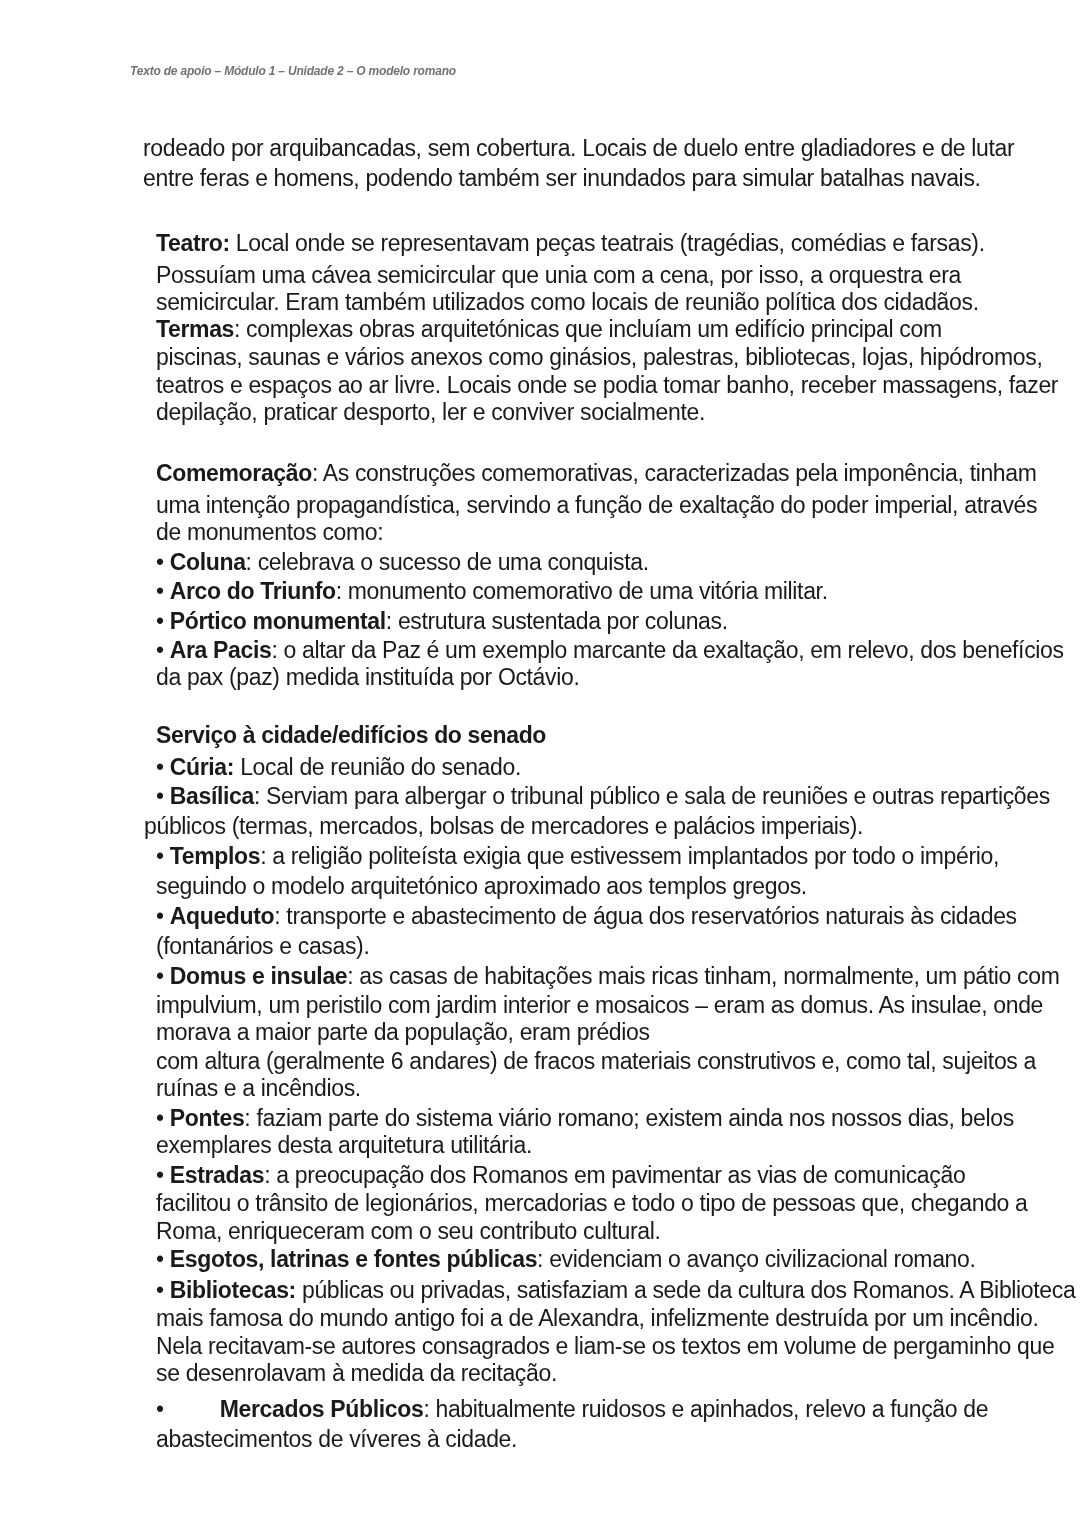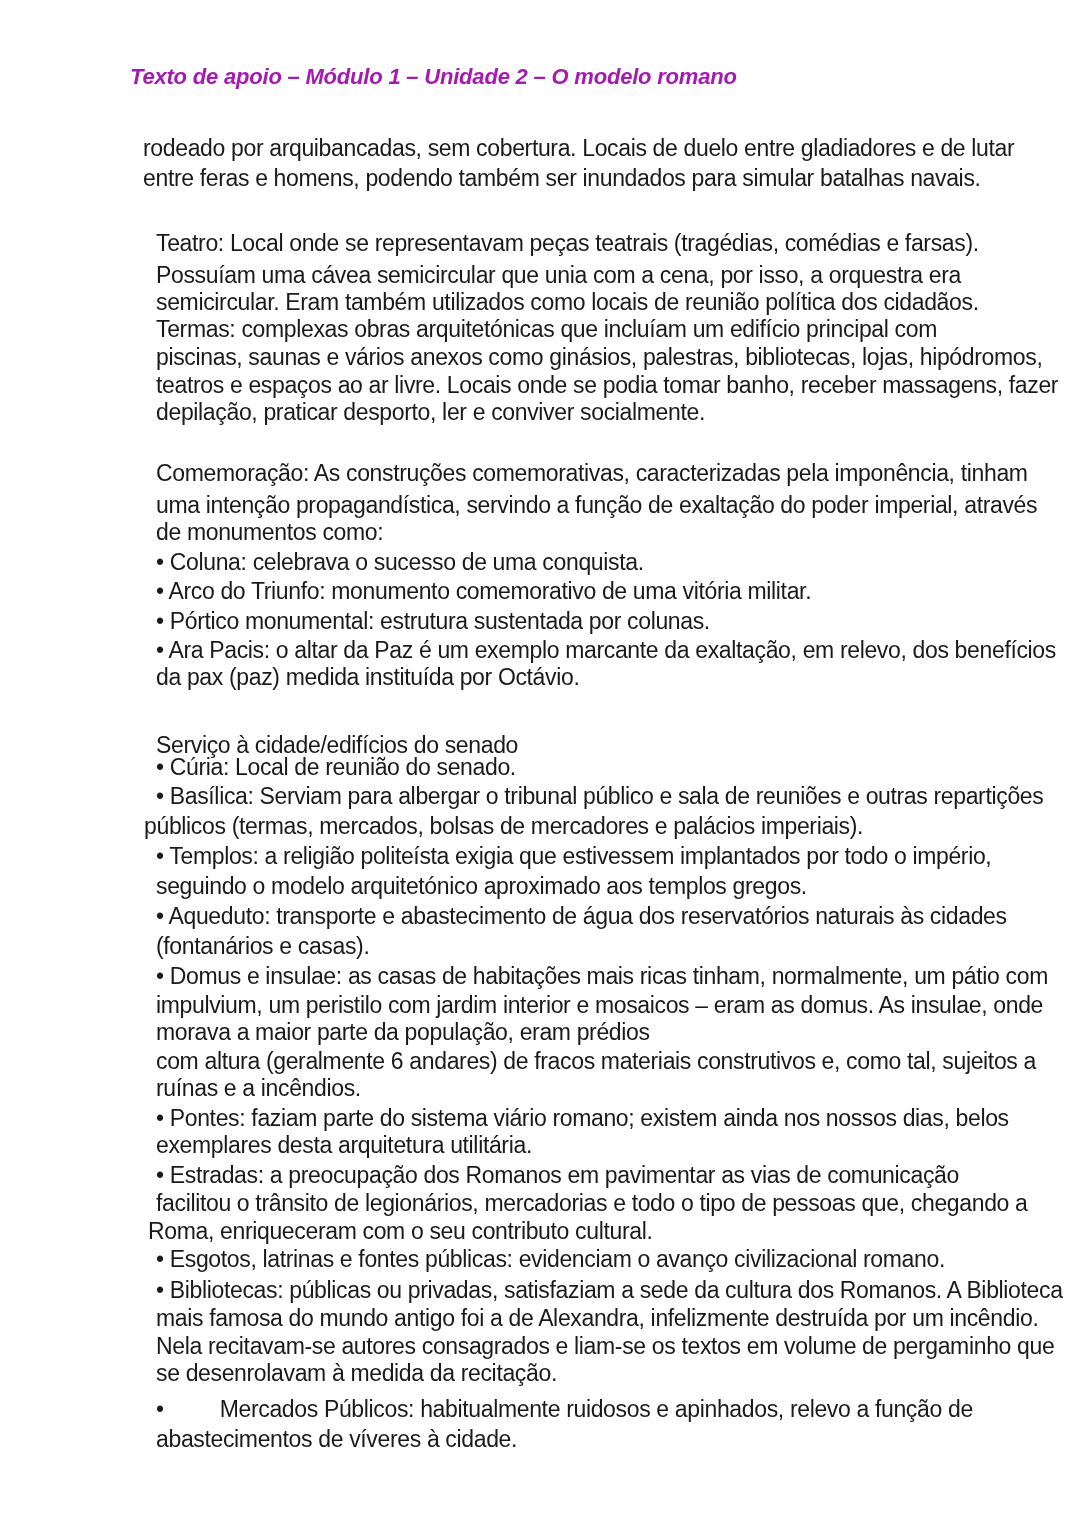--- a/index.html
+++ b/index.html
@@ -2,28 +2,28 @@
 <html><head>
   <meta charset="utf-8">
   <style>
     html, body { margin: 0; padding: 0; background: #ffffff; }
     body {
       width: 1080px; height: 1527px; position: relative; overflow: hidden;
       font-family: "Liberation Sans", sans-serif; color: #1a1a1a;
     }
     .header {
       position: absolute; left: 130px; top: 64px;
-      font-style: italic; font-weight: bold; font-size: 22px;
-      color: #a21caf; letter-spacing: -0.2px;
+      font-style: italic; font-weight: bold; font-size: 12px;
+      color: #737373; letter-spacing: -0.2px;
     }
     .line {
       position: absolute; font-size: 23px; white-space: nowrap;
       letter-spacing: -0.35px; line-height: 22px;
     }
-    .b { font-weight: normal; margin-top: 10px; }
+    .b { font-weight: bold; }
     .bullet-gap { display: inline-block; width: 56px; }
   </style>
 </head>
 <body>
 
 <div class="header">Texto de apoio – Módulo 1 – Unidade 2 – O modelo romano</div>
 
 <div class="line" style="left:143px;top:137px">rodeado por arquibancadas, sem cobertura. Locais de duelo entre gladiadores e de lutar</div>
 <div class="line" style="left:143px;top:167px">entre feras e homens, podendo também ser inundados para simular batalhas navais.</div>
 
@@ -63,21 +63,21 @@
 <div class="line" style="left:156px;top:994px">impulvium, um peristilo com jardim interior e mosaicos – eram as domus. As insulae, onde</div>
 <div class="line" style="left:156px;top:1021px">morava a maior parte da população, eram prédios</div>
 <div class="line" style="left:156px;top:1050px">com altura (geralmente 6 andares) de fracos materiais construtivos e, como tal, sujeitos a</div>
 <div class="line" style="left:156px;top:1077px">ruínas e a incêndios.</div>
 
 <div class="line" style="left:156px;top:1107px"><span>•</span> <span class="b">Pontes</span><span>: faziam parte do sistema viário romano; existem ainda nos nossos dias, belos</span></div>
 <div class="line" style="left:156px;top:1134px">exemplares desta arquitetura utilitária.</div>
 
 <div class="line" style="left:156px;top:1164px"><span>•</span> <span class="b">Estradas</span><span>: a preocupação dos Romanos em pavimentar as vias de comunicação</span></div>
 <div class="line" style="left:156px;top:1192px">facilitou o trânsito de legionários, mercadorias e todo o tipo de pessoas que, chegando a</div>
-<div class="line" style="left:148px;top:1220px">Roma, enriqueceram com o seu contributo cultural.</div>
+<div class="line" style="left:156px;top:1220px">Roma, enriqueceram com o seu contributo cultural.</div>
 
 <div class="line" style="left:156px;top:1248px"><span>•</span> <span class="b">Esgotos, latrinas e fontes públicas</span><span>: evidenciam o avanço civilizacional romano.</span></div>
 
 <div class="line" style="left:156px;top:1279px"><span>•</span> <span class="b">Bibliotecas:</span><span> públicas ou privadas, satisfaziam a sede da cultura dos Romanos. A Biblioteca</span></div>
 <div class="line" style="left:156px;top:1307px">mais famosa do mundo antigo foi a de Alexandra, infelizmente destruída por um incêndio.</div>
 <div class="line" style="left:156px;top:1335px">Nela recitavam-se autores consagrados e liam-se os textos em volume de pergaminho que</div>
 <div class="line" style="left:156px;top:1362px">se desenrolavam à medida da recitação.</div>
 
 <div class="line" style="left:156px;top:1398px"><span>•</span><span class="bullet-gap"></span><span class="b">Mercados Públicos</span><span>: habitualmente ruidosos e apinhados, relevo a função de</span></div>
 <div class="line" style="left:156px;top:1428px">abastecimentos de víveres à cidade.</div>

